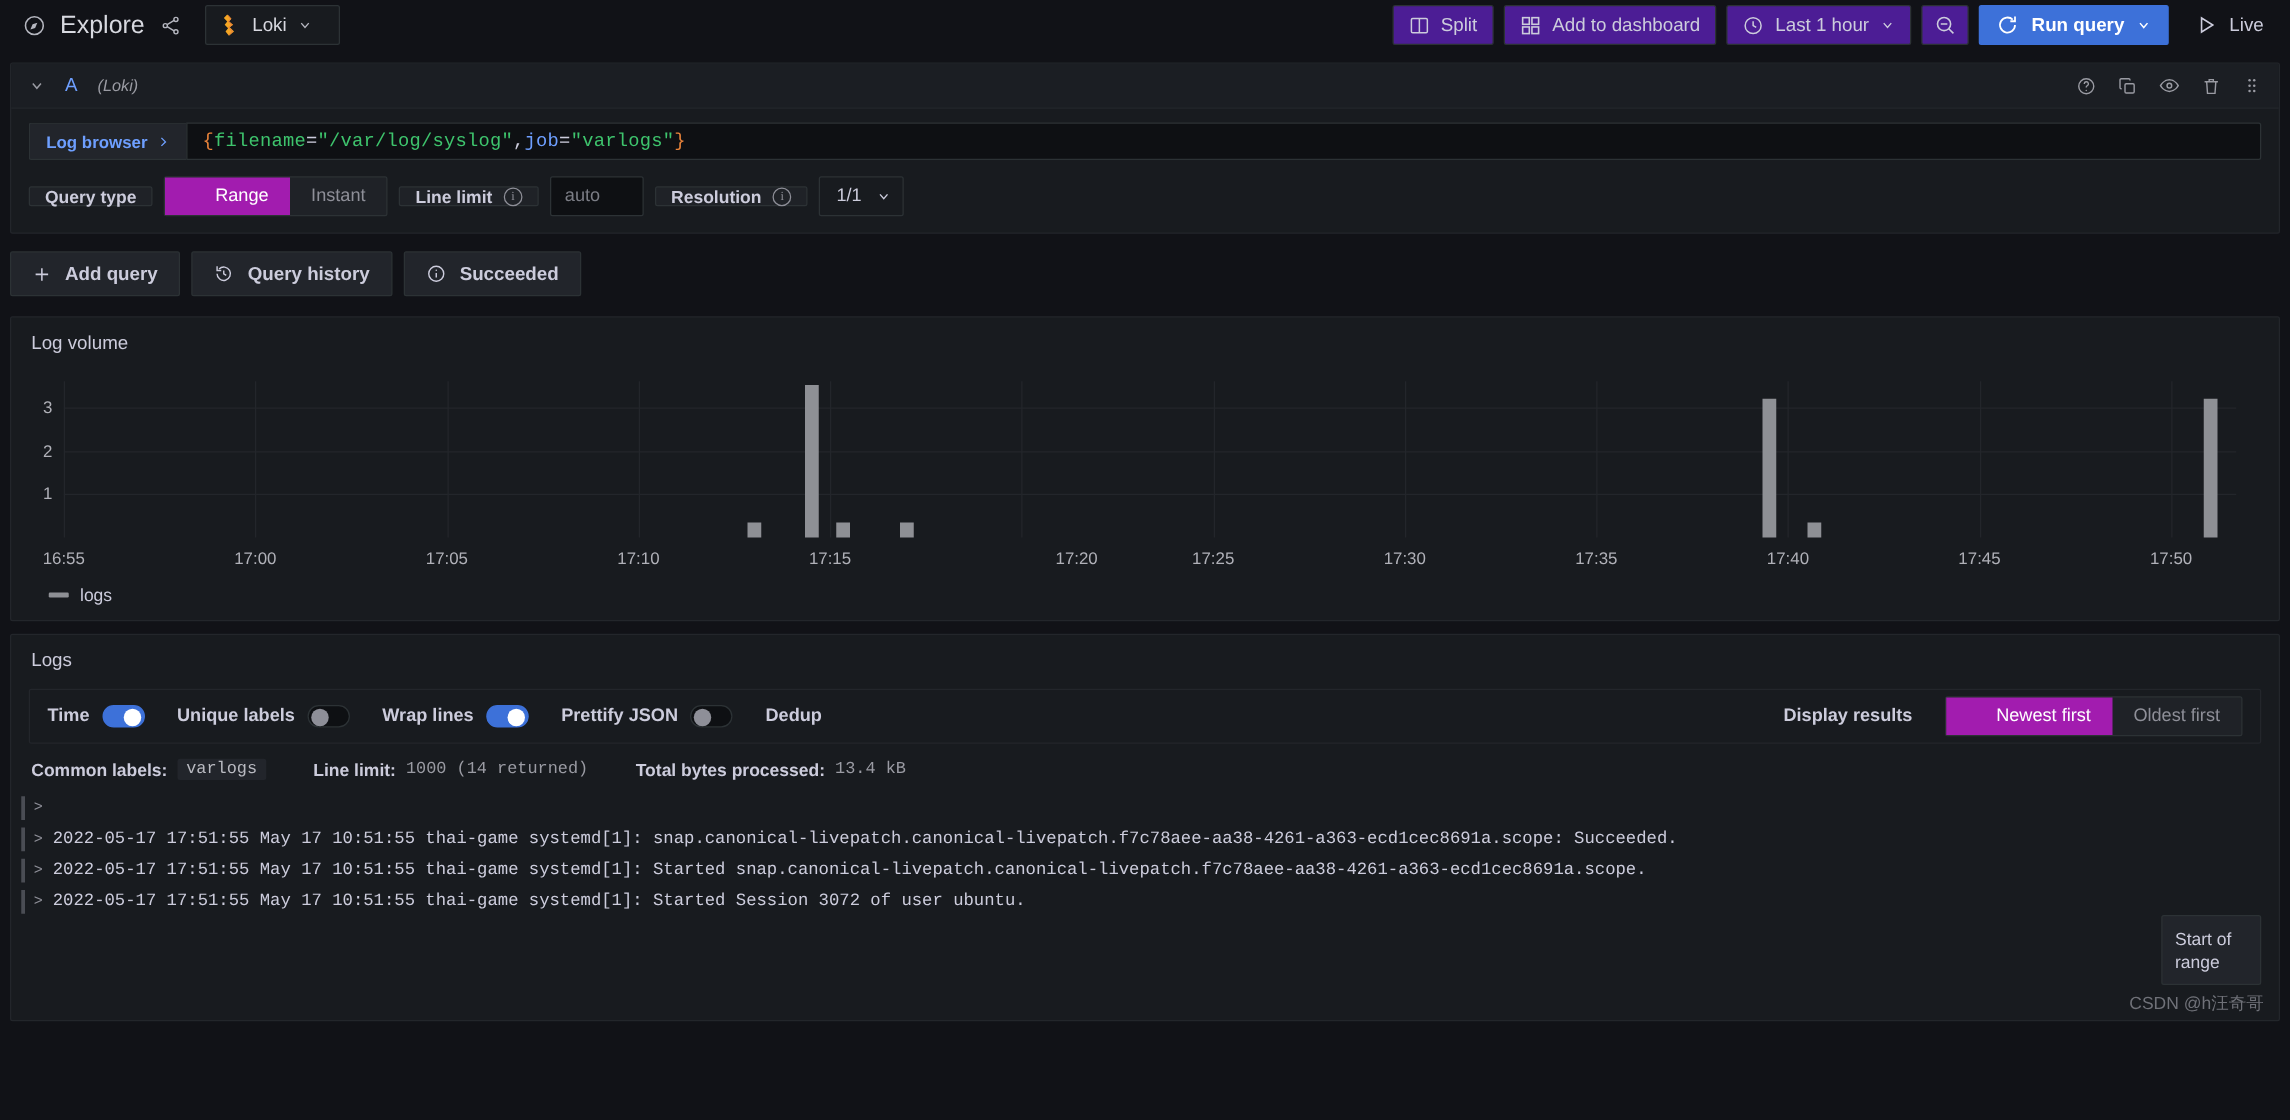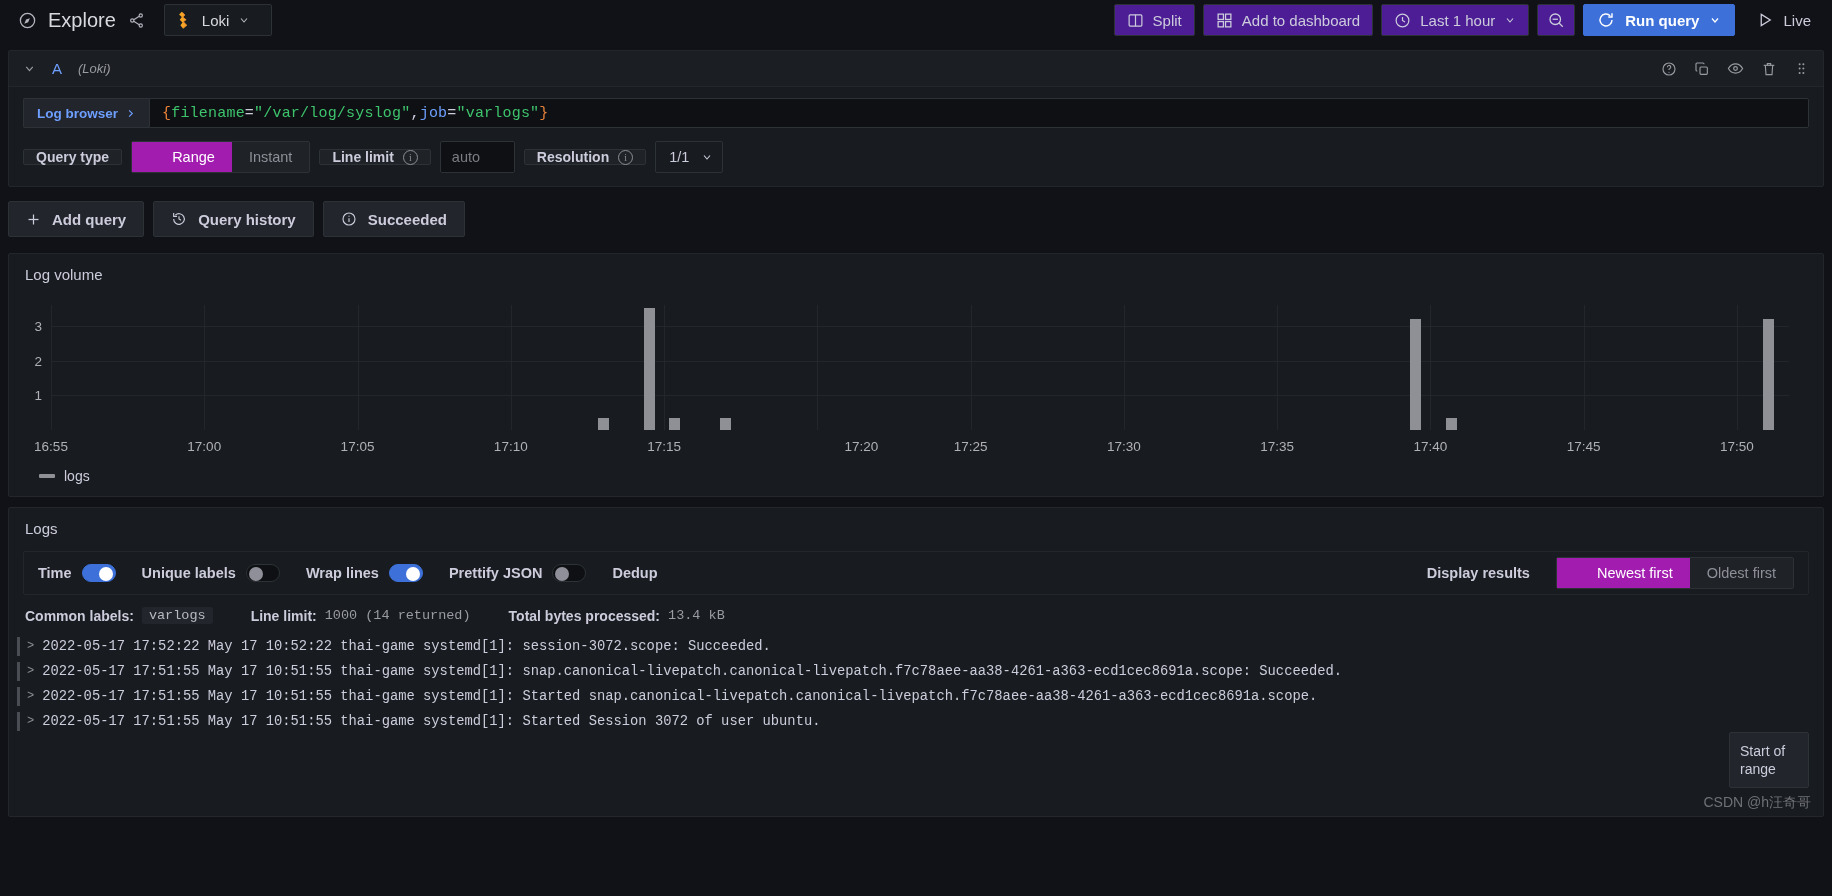--- a/index.html
+++ b/index.html
@@ -550,21 +550,20 @@
       <span class="meta-key">Line limit:</span>
       <span class="meta-val">1000 (14 returned)</span>
       <span class="meta-gap"></span>
       <span class="meta-key">Total bytes processed:</span>
       <span class="meta-val">13.4 kB</span>
     </div>
 
     <div class="log-rows" id="logrows">
         <div class="log-row">
           <span class="log-caret">&gt;</span>
-          <span class="log-text">2022-05-17 17:52:22 May 17 10:52:22 thai-game systemd[1]: session-3072.scope: Succeeded.</span>
         </div>
         <div class="log-row">
           <span class="log-caret">&gt;</span>
           <span class="log-text">2022-05-17 17:51:55 May 17 10:51:55 thai-game systemd[1]: snap.canonical-livepatch.canonical-livepatch.f7c78aee-aa38-4261-a363-ecd1cec8691a.scope: Succeeded.</span>
         </div>
         <div class="log-row">
           <span class="log-caret">&gt;</span>
           <span class="log-text">2022-05-17 17:51:55 May 17 10:51:55 thai-game systemd[1]: Started snap.canonical-livepatch.canonical-livepatch.f7c78aee-aa38-4261-a363-ecd1cec8691a.scope.</span>
         </div>
         <div class="log-row">

